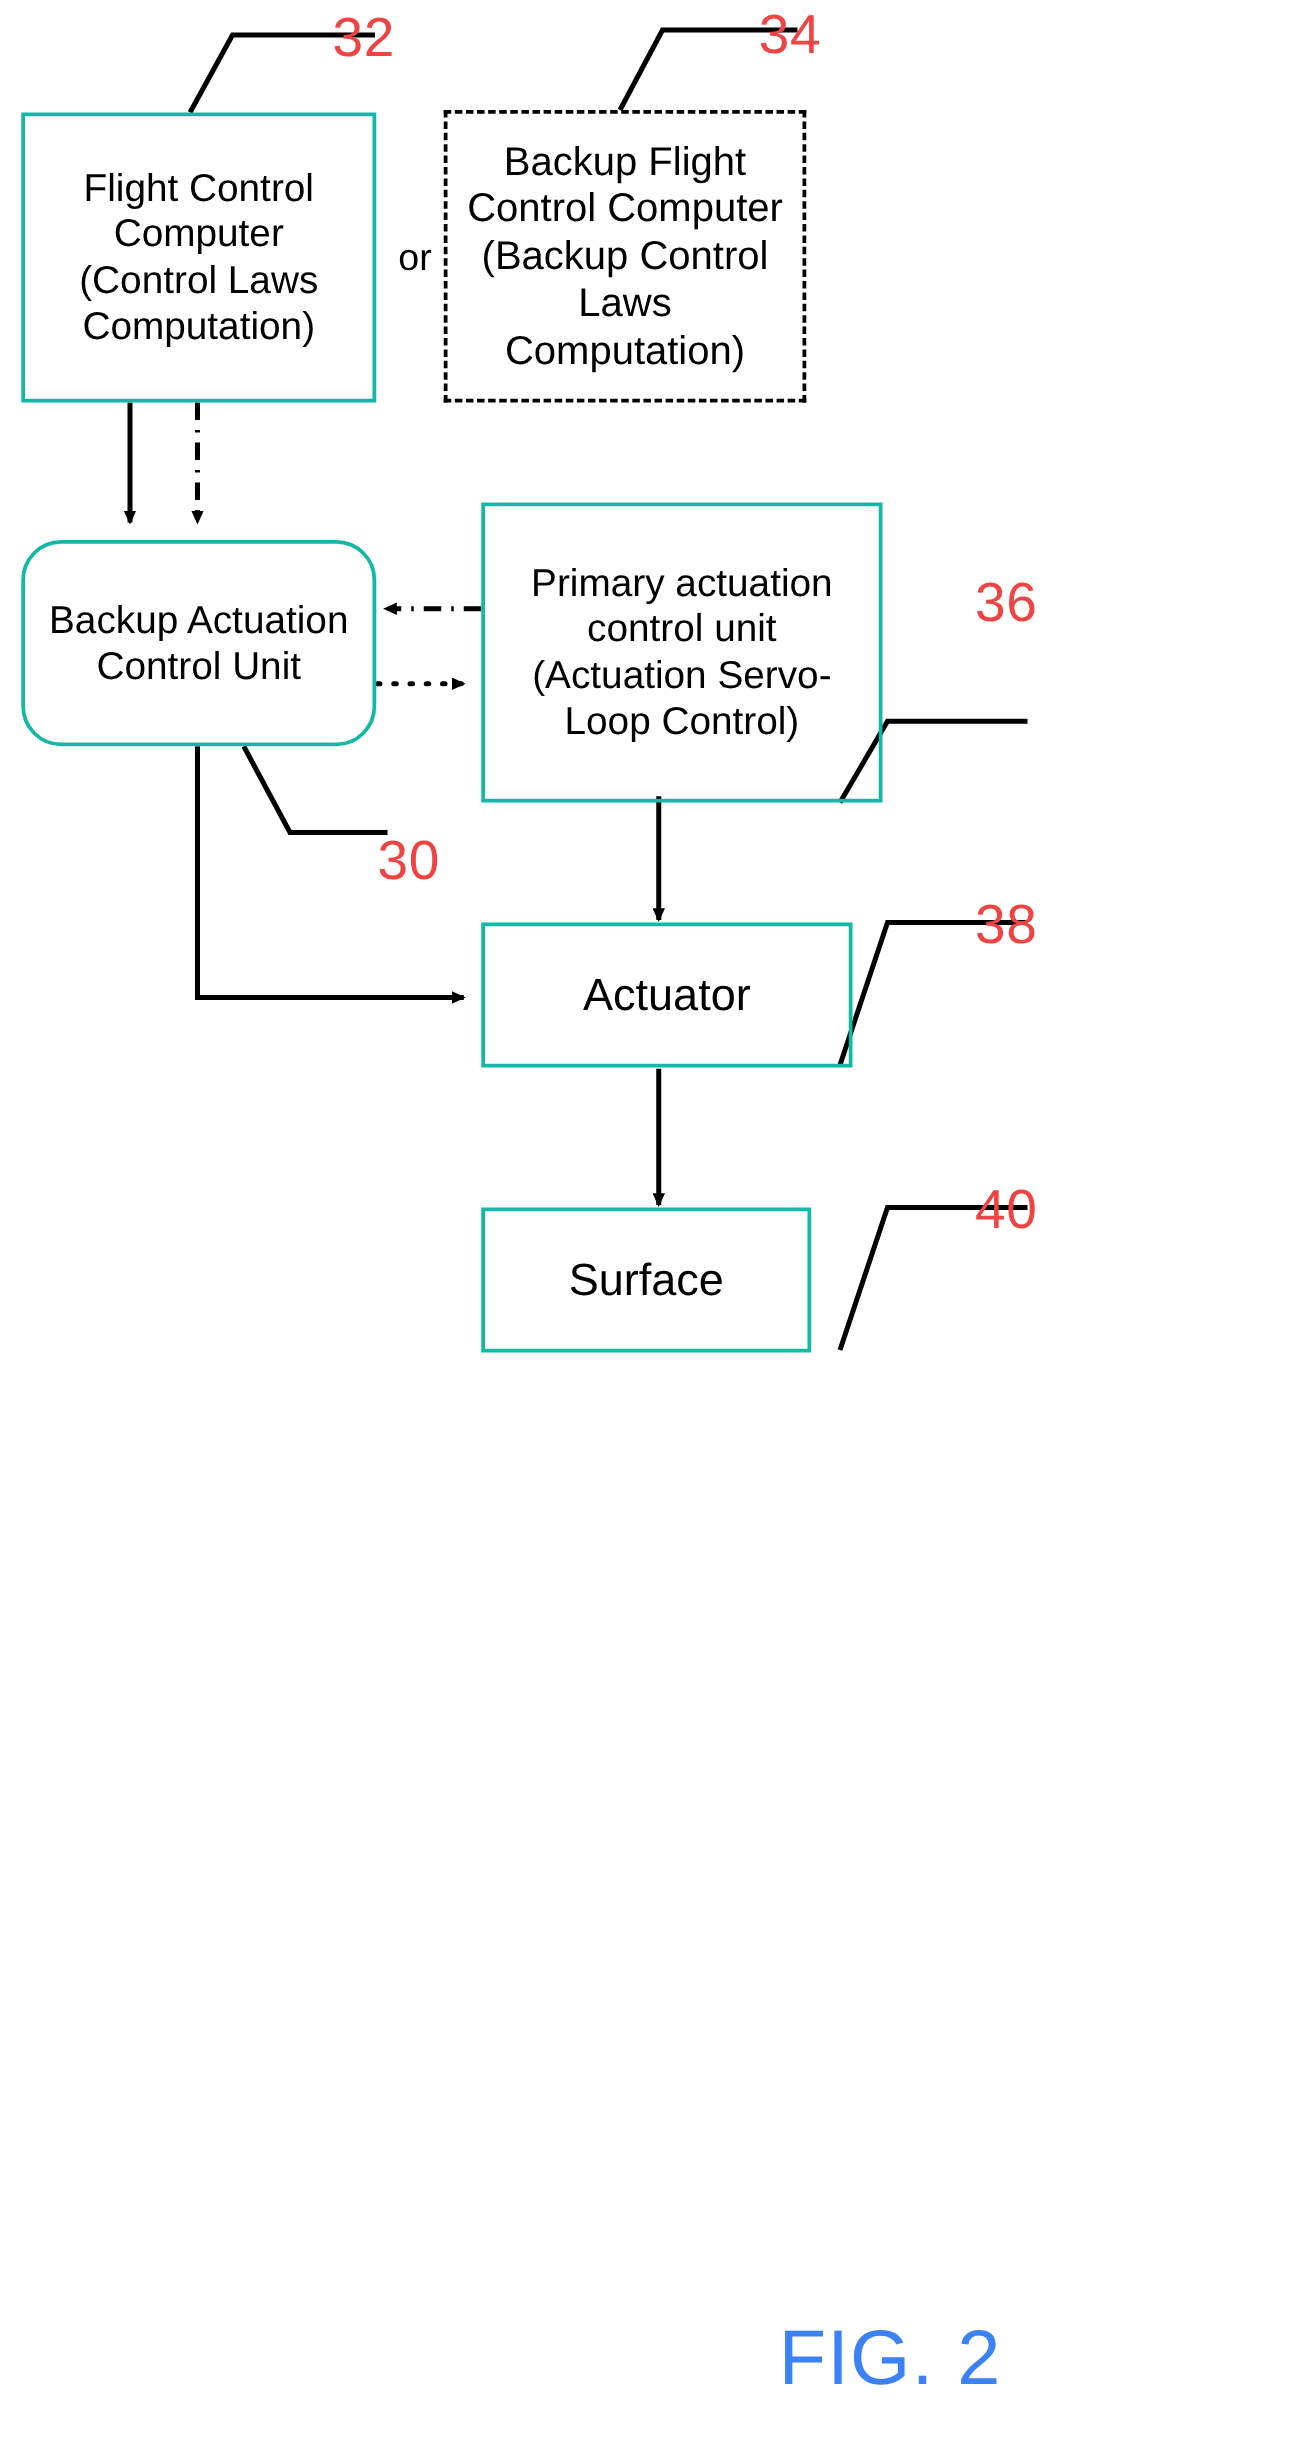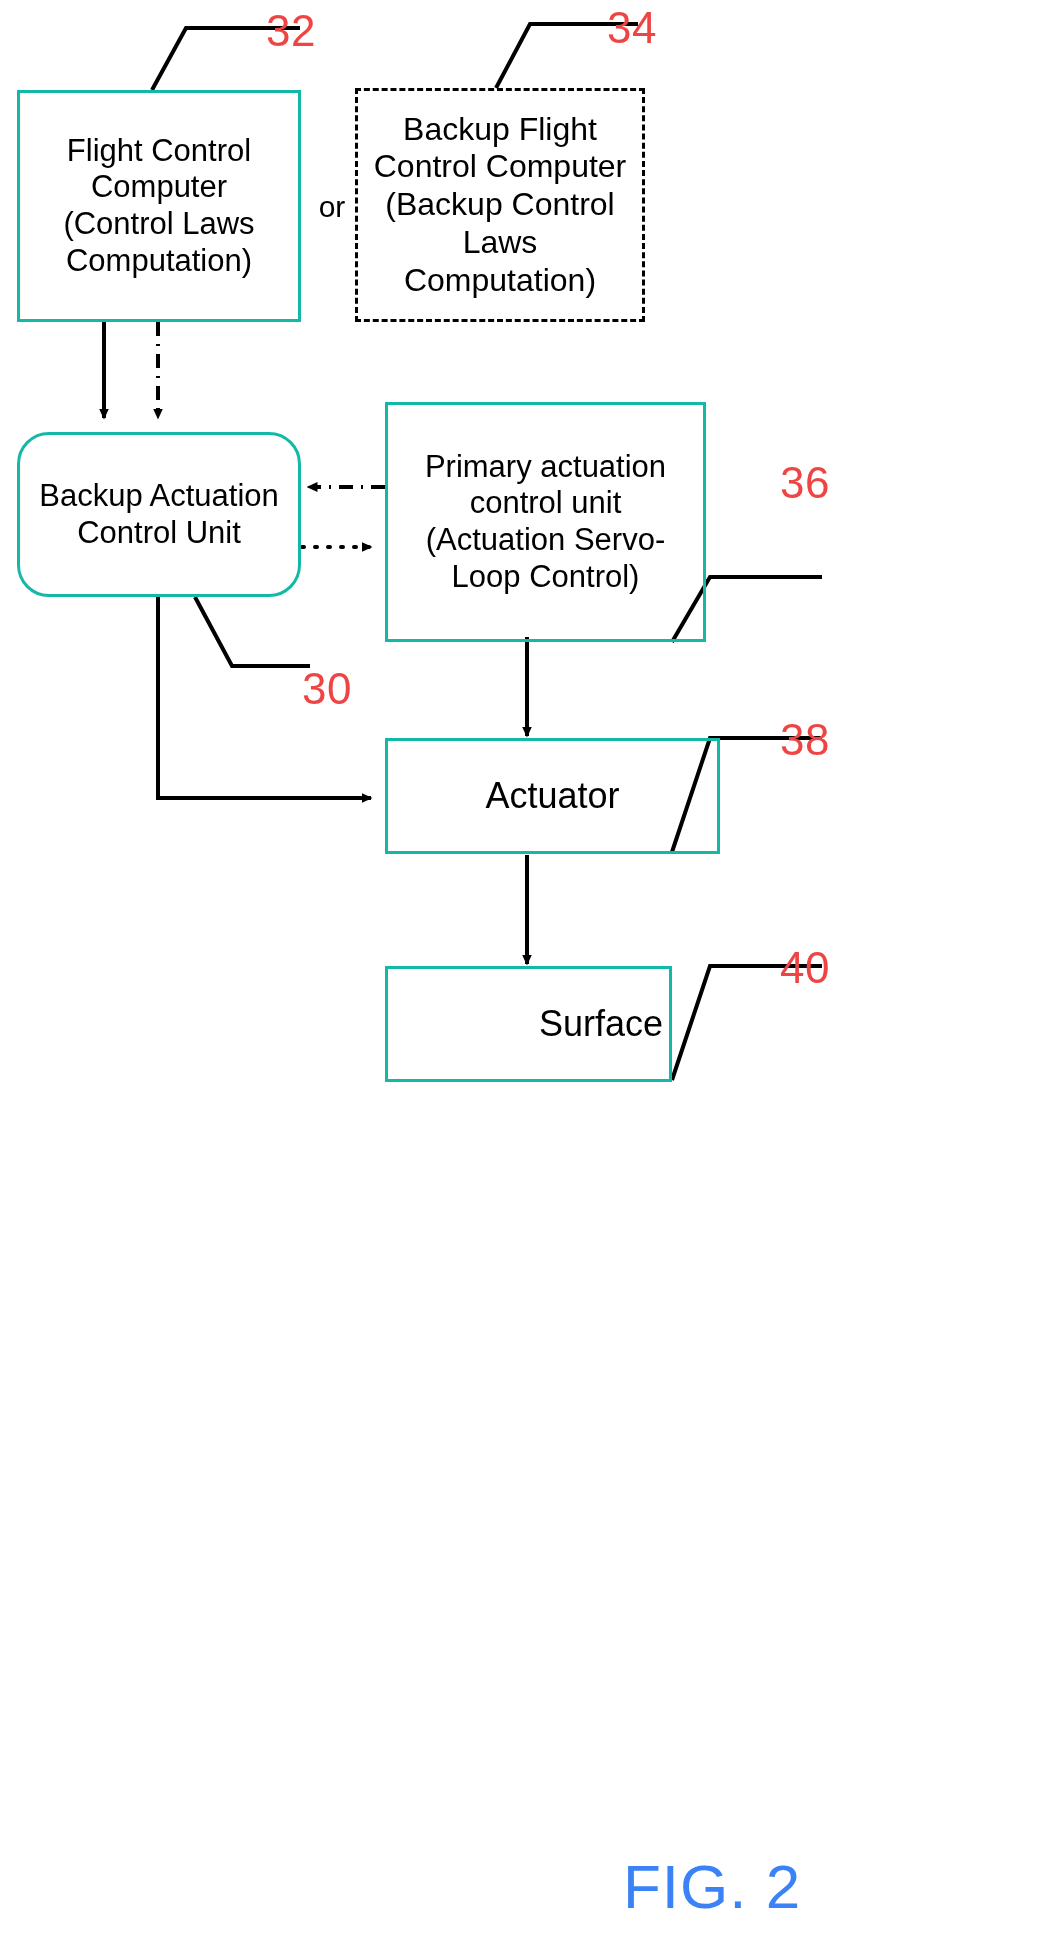--- a/index.html
+++ b/index.html
@@ -167,25 +167,25 @@
 Control Unit</span>
   </div>
 
   <div class="node-box border-solid" style="left:385px; top:402px; width:321px; height:240px; font-size:31px;">
     <span class="node-label">Primary actuation
 control unit
 (Actuation Servo-
 Loop Control)</span>
   </div>
 
-  <div class="node-box border-solid" style="left:385px; top:738px; width:335px; height:116px; font-size:36px;">
+  <div class="node-box border-solid" style="left:385px; top:738px; width:297px; height:116px; font-size:36px;">
     <span class="node-label">Actuator</span>
   </div>
 
-  <div class="node-box border-solid" style="left:385px; top:966px; width:287px; height:116px; font-size:36px;text-align:right;">
+  <div class="node-box border-solid" style="left:385px; top:966px; width:264px; height:116px; font-size:36px;">
     <span class="node-label">Surface</span>
   </div>
 
   <div class="ref-num" style="left:266px; top:9px;">32</div>
 
   <div class="ref-num" style="left:607px; top:6px;">34</div>
 
   <div class="ref-num" style="left:302px; top:650px;margin-top:17px;">30</div>
 
   <div class="ref-num" style="left:780px; top:461px;">36</div>

